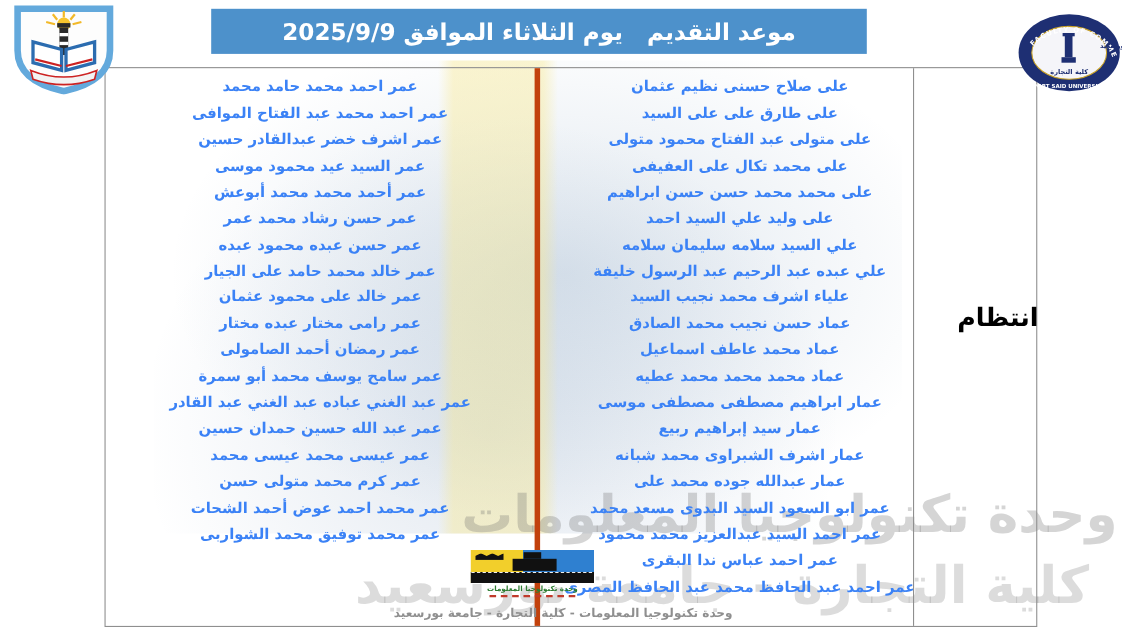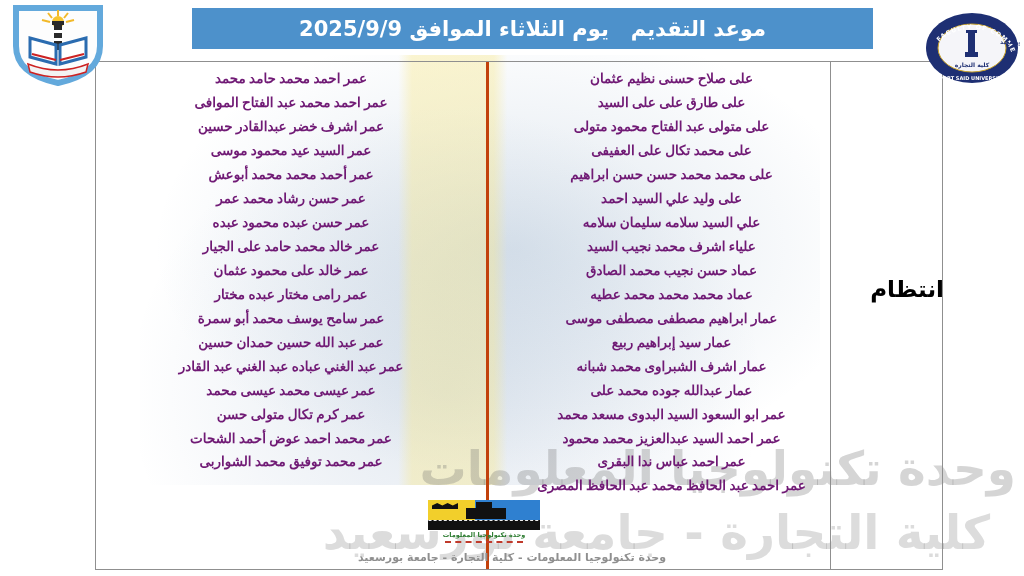--- a/index.html
+++ b/index.html
@@ -17,41 +17,41 @@
       radial-gradient(ellipse at 45% 78%, rgba(70,110,160,0.16), rgba(70,110,160,0) 60%);
   }
   .wm-text{
     position:absolute;z-index:0;white-space:nowrap;direction:rtl;
     font-weight:bold;font-size:47px;letter-spacing:1px;
   }
   .wm-line1{top:441px;right:8px;color:rgba(105,105,105,0.28);}
   .wm-line2{top:505px;right:34px;color:rgba(115,115,115,0.25);}
   
   .banner{
-    position:absolute;left:192px;top:8px;width:681px;height:41px;z-index:3;
+    position:absolute;left:192px;top:8px;width:596px;height:41px;z-index:3;
     background:#4d91cb;color:#ffffff;direction:rtl;
     display:flex;align-items:center;justify-content:center;
     font-size:21px;font-weight:bold;white-space:pre;
   }
   
   .uni-logo{position:absolute;left:10px;top:4px;z-index:3;}
   .com-logo{position:absolute;left:924px;top:10px;z-index:3;}
   
   .list-table{
     position:absolute;left:95px;top:61px;width:848px;height:509px;z-index:1;
     display:grid;grid-template-columns:390px 344px 114px;
     border:1px solid #8f8f8f;box-sizing:border-box;background:transparent;
   }
   .name-col{box-sizing:border-box;padding-top:5px;display:flex;flex-direction:column;align-items:stretch;}
-  .col-mid{border-left:3px solid #c2410c;padding-left:24px;}
+  .col-mid{border-left:5px solid #c2410c;padding-left:24px;}
   .col-enroll{border-left:1px solid #8f8f8f;display:flex;align-items:center;justify-content:flex-end;}
   .name-row{
     height:23.95px;display:flex;align-items:center;justify-content:center;
     direction:rtl;white-space:nowrap;
-    font-size:13.5px;font-weight:bold;color:#701a75;font-family:Liberation Serif, serif;
+    font-size:13.5px;font-weight:bold;color:#3b82f6;
   }
   .enroll-label{
     font-size:23px;font-weight:bold;color:#000;direction:rtl;
     transform:translateY(-27px);
   }
   
   .it-logo{position:absolute;left:428px;top:500px;width:112px;z-index:4;text-align:center;}
   .it-logo-img{
     position:relative;width:112px;height:30px;margin:0 auto;
     background:linear-gradient(90deg,#f2cf2b 0 42%,#2f80d0 42% 100%);
@@ -139,32 +139,33 @@
       <div class="name-row">عمر حسن رشاد محمد عمر</div>
 
       <div class="name-row">عمر حسن عبده محمود عبده</div>
 
       <div class="name-row">عمر خالد محمد حامد على الجيار</div>
 
       <div class="name-row">عمر خالد على محمود عثمان</div>
 
       <div class="name-row">عمر رامى مختار عبده مختار</div>
 
+      <div class="name-row">عمر رمضان أحمد الصامولى</div>
 
       <div class="name-row">عمر سامح يوسف محمد أبو سمرة</div>
 
 
+      <div class="name-row">عمر عبد الغني عباده عبد الغني عبد القادر</div>
+
       <div class="name-row">عمر عبد الله حسين حمدان حسين</div>
 
-      <div class="name-row">عمر عبد الغني عباده عبد الغني عبد القادر</div>
-
 
       <div class="name-row">عمر عيسى محمد عيسى محمد</div>
 
-      <div class="name-row">عمر كرم تكال متولى حسن</div>
+      <div class="name-row">عمر كرم محمد متولى حسن</div>
 
       <div class="name-row">عمر محمد احمد عوض أحمد الشحات</div>
 
       <div class="name-row">عمر محمد توفيق محمد الشواربى</div>
     </div>
   <div class="name-col col-mid">
 
       <div class="name-row">على صلاح حسنى نظيم عثمان</div>
 
       <div class="name-row">على طارق على على السيد</div>
@@ -172,25 +173,27 @@
       <div class="name-row">على متولى عبد الفتاح محمود متولى</div>
 
       <div class="name-row">على محمد تكال على العفيفى</div>
 
       <div class="name-row">على محمد محمد حسن حسن ابراهيم</div>
 
       <div class="name-row">على وليد علي السيد احمد</div>
 
       <div class="name-row">علي السيد سلامه سليمان سلامه</div>
 
+      <div class="name-row">علي عبده عبد الرحيم عبد الرسول خليفة</div>
 
       <div class="name-row">علياء اشرف محمد نجيب السيد</div>
 
       <div class="name-row">عماد حسن نجيب محمد الصادق</div>
 
+      <div class="name-row">عماد محمد عاطف اسماعيل</div>
 
       <div class="name-row">عماد محمد محمد محمد عطيه</div>
 
       <div class="name-row">عمار ابراهيم مصطفى مصطفى موسى</div>
 
       <div class="name-row">عمار سيد إبراهيم ربيع</div>
 
       <div class="name-row">عمار اشرف الشبراوى محمد شبانه</div>
 
       <div class="name-row">عمار عبدالله جوده محمد على</div>

